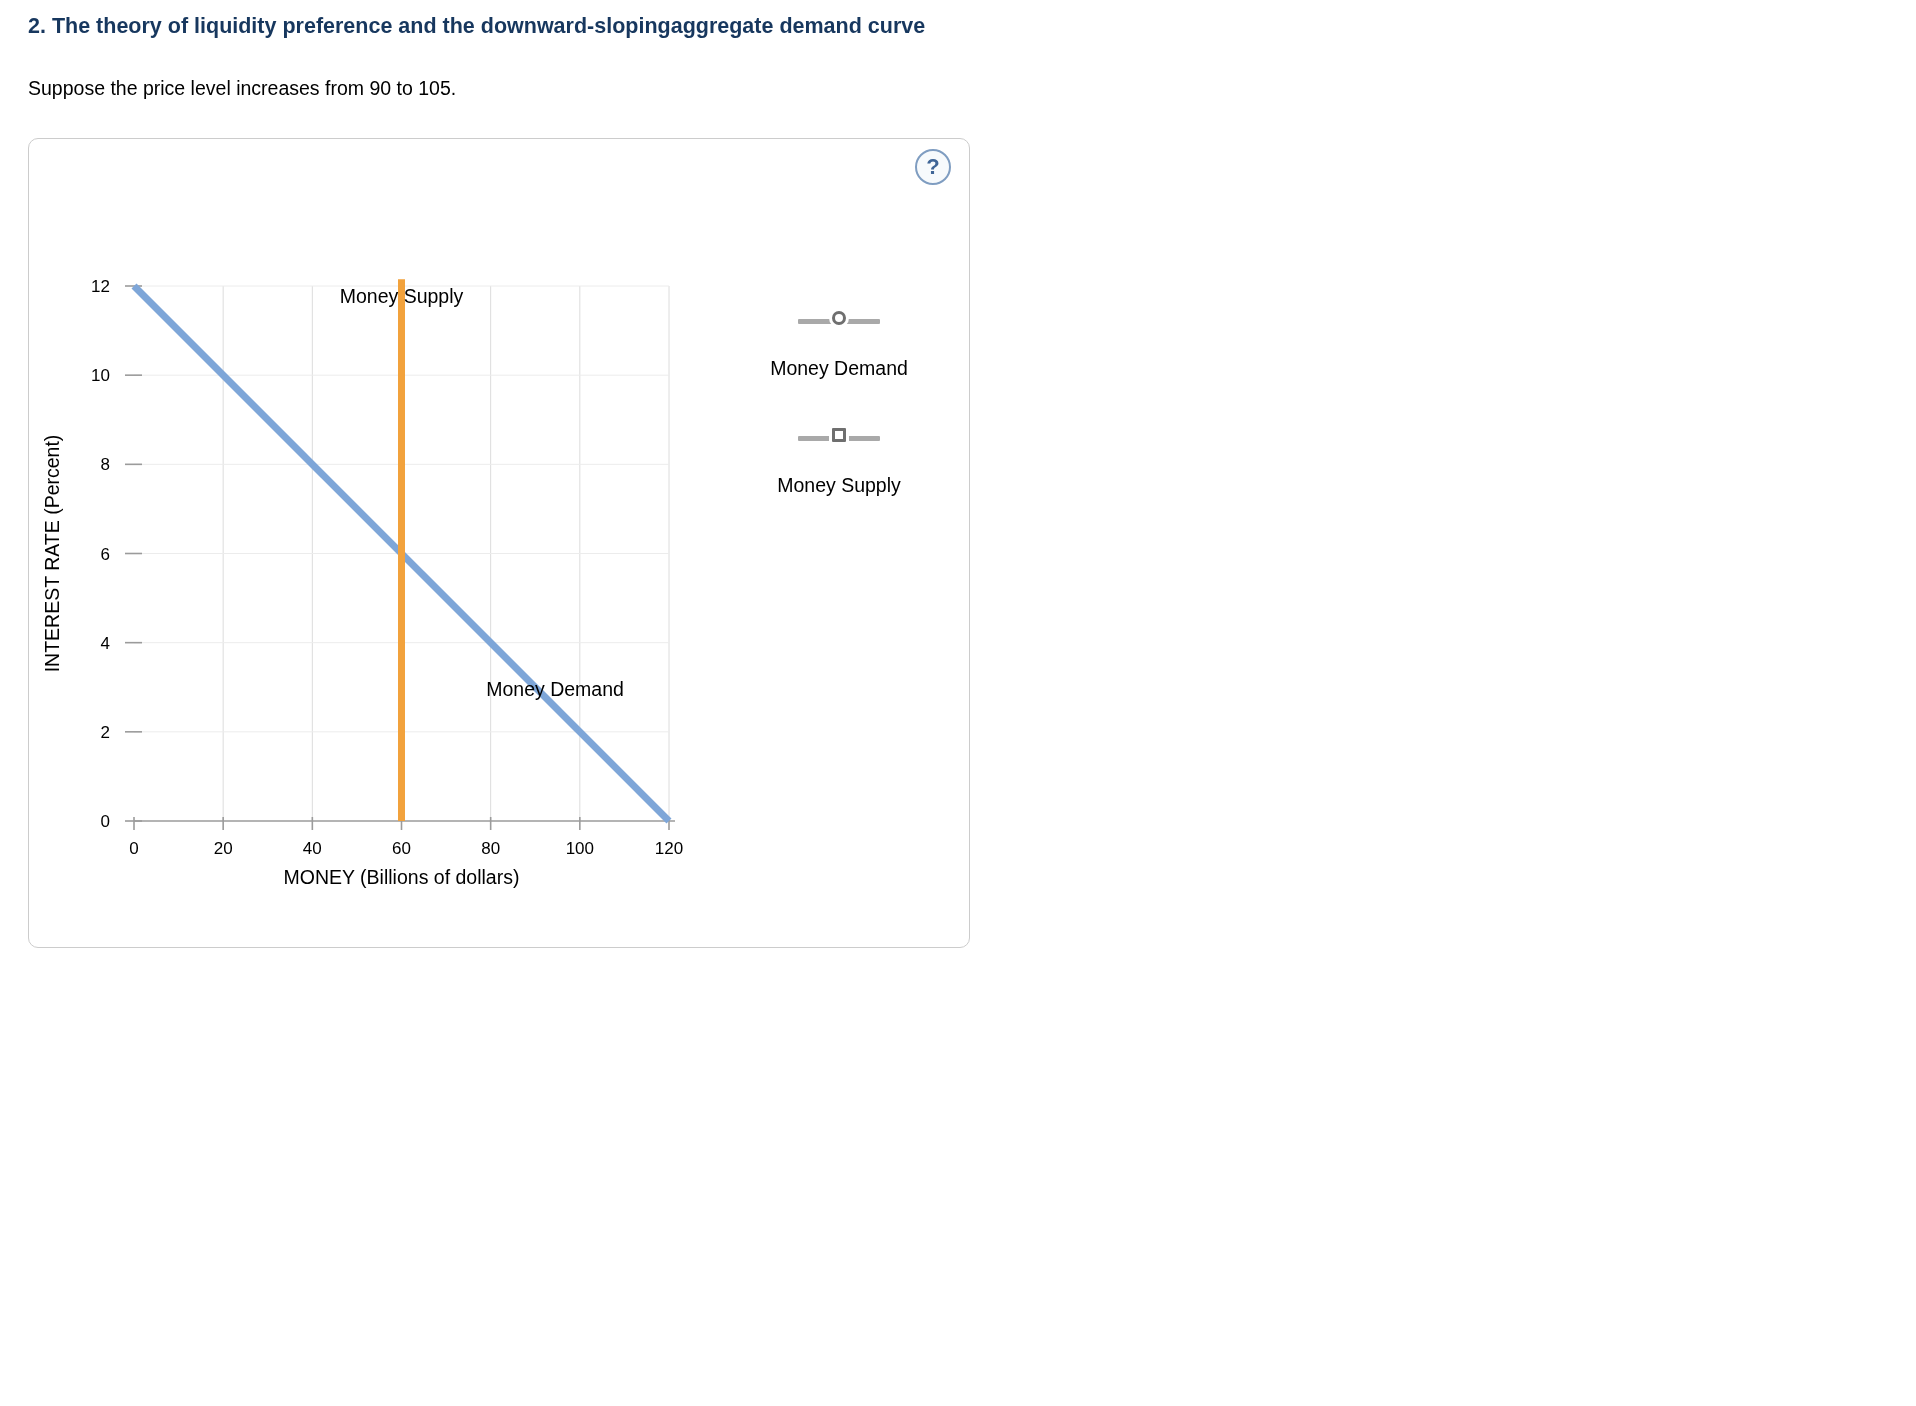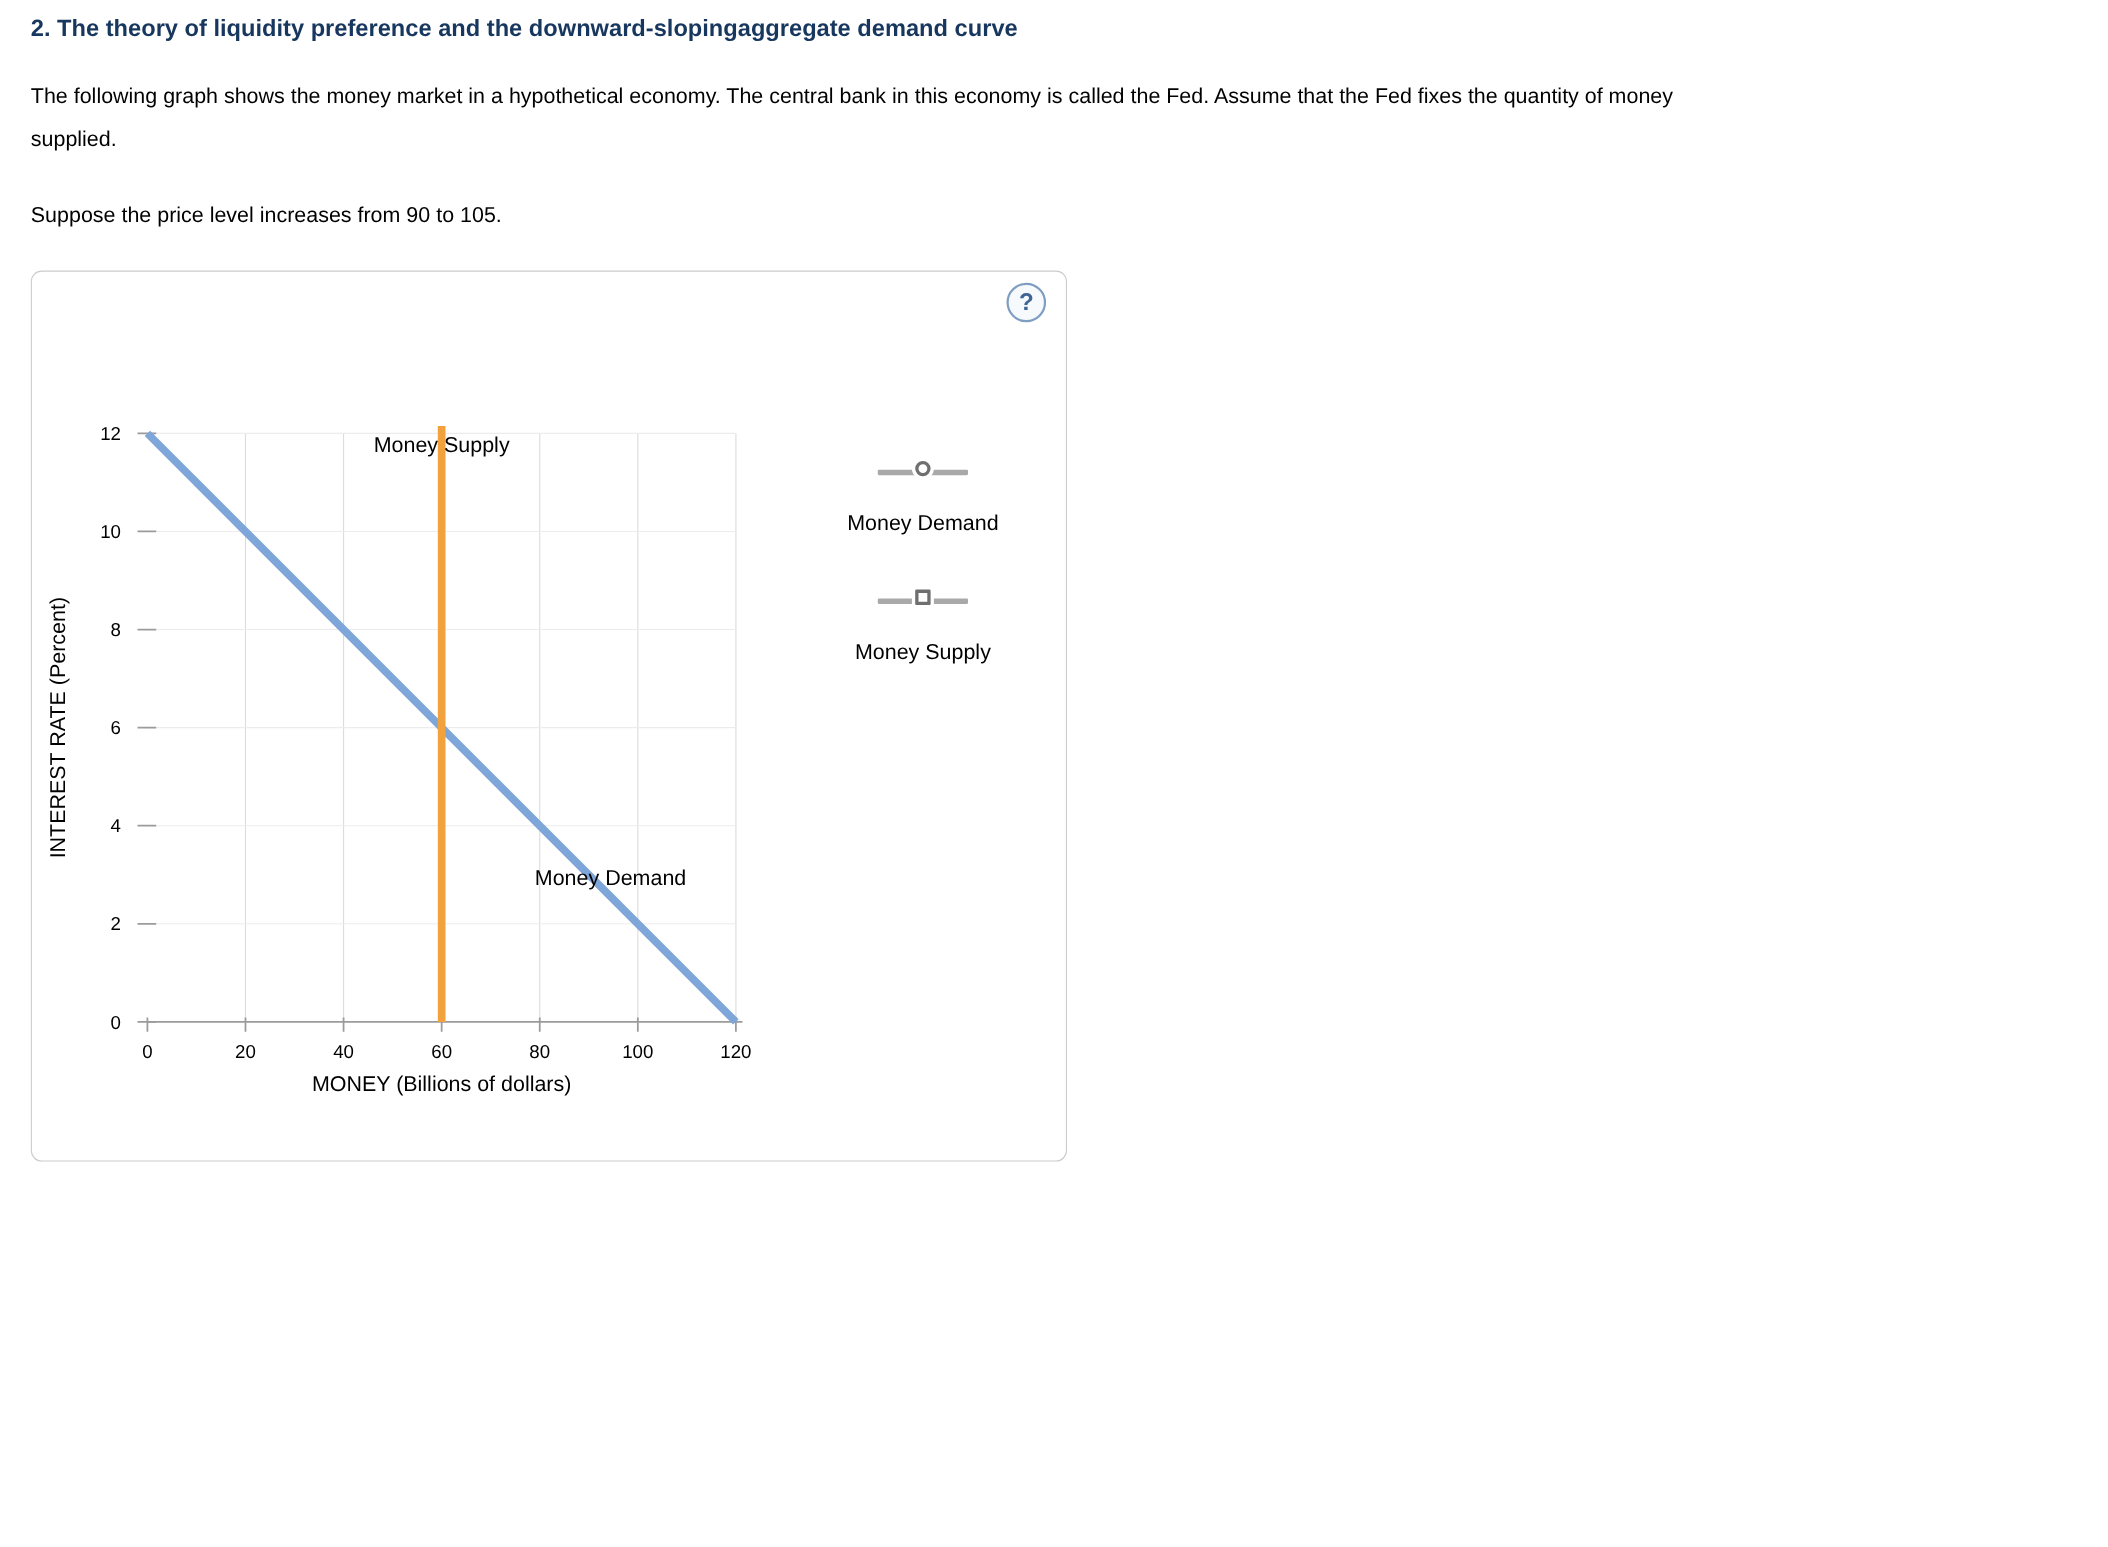--- a/index.html
+++ b/index.html
@@ -68,21 +68,20 @@
   .legend-marker.square { border-radius:1px; }
   .legend-label { font-size:19.5px; color:#000; margin-top:26px; }
 </style>
 </head>
 <body>
 
 <div class="content">
 
   <div class="heading">2. The theory of liquidity preference and the downward-slopingaggregate demand curve</div>
 
-  <p class="para">The following graph shows the money market in a hypothetical economy. The central bank in this economy is called the Fed. Assume that the Fed fixes the quantity of money supplied.</p>
 
   <p class="para">Suppose the price level increases from 90 to 105.</p>
 
 
   <div class="panel">
 
     <div class="help-icon">
       <span>?</span>
     </div>
 

